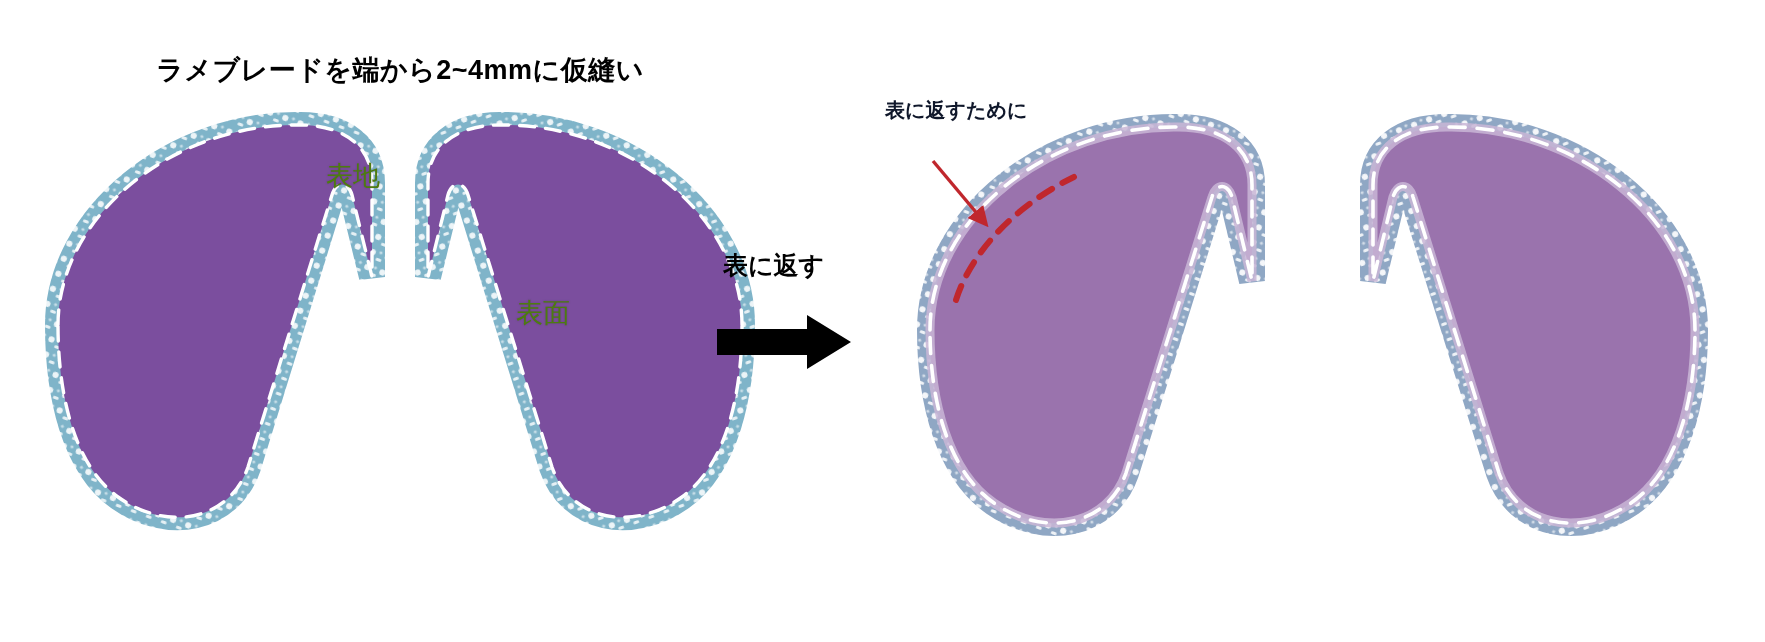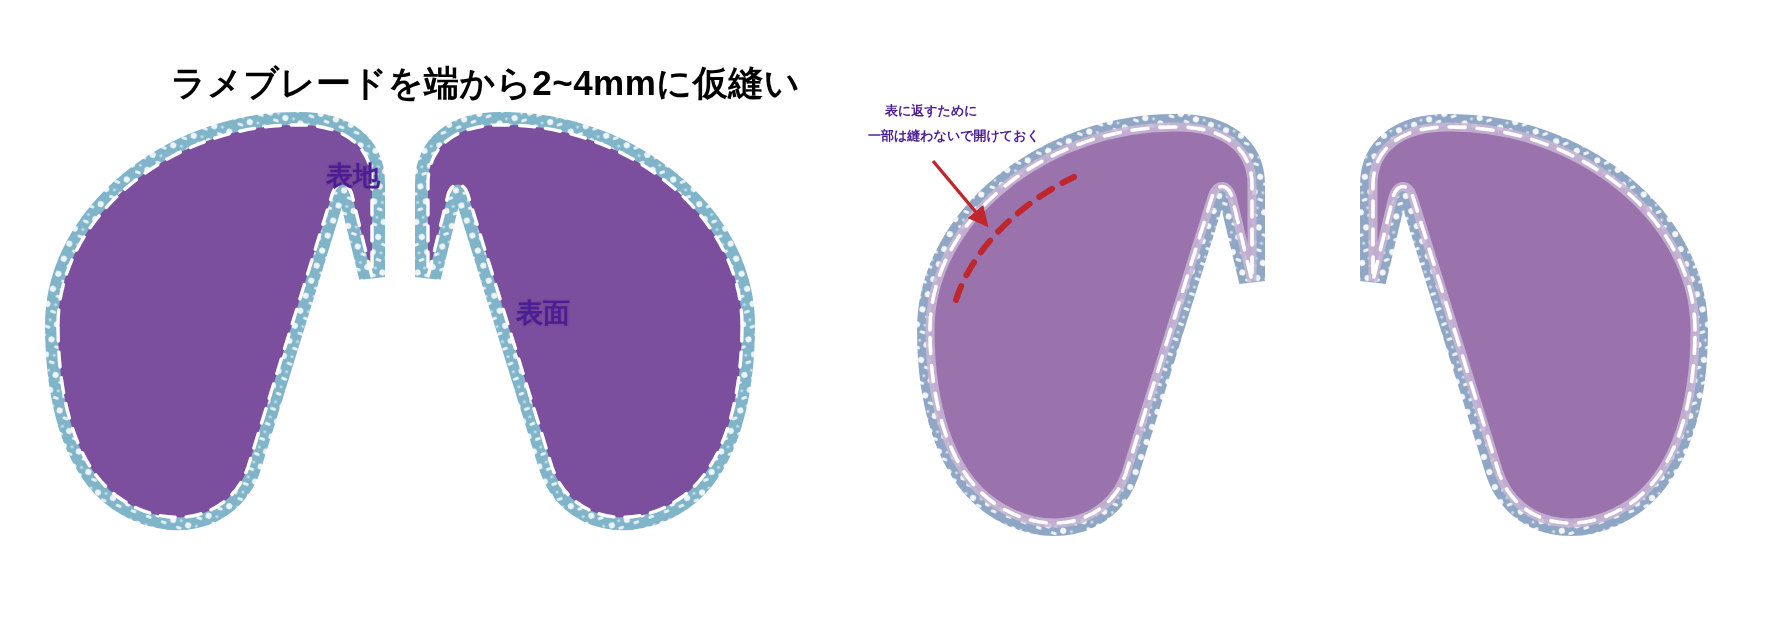--- a/index.html
+++ b/index.html
@@ -21,42 +21,42 @@
   .panel {
     position: absolute;
     top: 0;
     height: 642px;
   }
   #panel-left  { left: 0px;   width: 800px; }
   #panel-right { left: 860px; width: 905px; }
 
   .panel-title {
     position: absolute;
-    top: 60px;
+    top: 52px;
     width: 100%;
-    text-align: right;
-    font-size: 35px;
+    text-align: center;
+    font-size: 27px;
     font-weight: bold;
     color: #000000;
     letter-spacing: 0.5px;
     white-space: nowrap;
   }
 
   .svg-art {
     position: absolute;
     top: 95px;
     left: 0;
     width: 100%;
     height: 470px;
   }
 
   .shape-label {
     position: absolute;
-    color: #4c1d95;
-    font-weight: bold;
+    color: #4d7c0f;
+    font-weight: normal;
     font-size: 27px;
     text-shadow: 0 0 2px rgba(60,30,80,0.35);
     white-space: nowrap;
     pointer-events: none;
   }
   #label-omotegi  { left: 326px; top: 158px; }
   #label-omotemen { left: 504px; top: 295px; margin-left: 12px; }
 
   
   #transition {
@@ -83,23 +83,23 @@
     height: 60px;
   }
 
   
   #red-annotation {
     position: absolute;
     left: 868px;
     top: 98px;
     width: 340px;
     height: 60px;
-    color: #4c1d95;
+    color: #0f172a;
     font-weight: bold;
-    font-size: 13px;
+    font-size: 20px;
     line-height: 25px;
   }
   #red-annotation .line1 { display: block; padding-left: 17px; }
   #red-annotation .line2 { display: block; padding-left: 0px; }
   #red-arrow {
     position: absolute;
     left: 925px;
     top: 155px;
     width: 90px;
     height: 90px;
@@ -149,20 +149,26 @@
         <use href="#bodyPathL" fill="#7B4E9E" stroke="none"></use>
         <use href="#bodyPathL" fill="none" stroke="#FFFFFF" stroke-width="3.4" stroke-dasharray="15 11" stroke-linecap="round"></use>
       </g>
     </svg>
 
     <div class="shape-label" id="label-omotegi">表地</div>
 
     <div class="shape-label" id="label-omotemen">表面</div>
   </div>
 
+  <div id="transition">
+    <div id="transition-label">表に返す</div>
+    <svg id="transition-arrow" viewBox="0 0 140 60">
+      <path d="M 2,16 L 92,16 L 92,2 L 136,29 L 92,56 L 92,42 L 2,42 Z" fill="#000000"></path>
+    </svg>
+  </div>
 
   <div class="panel" id="panel-right">
 
 
     <svg class="svg-art" viewBox="0 0 905 470" preserveAspectRatio="xMidYMid meet">
       <defs>
         <pattern id="braidPatR" width="16" height="16" patternUnits="userSpaceOnUse" patternTransform="rotate(20)">
           <rect width="16" height="16" fill="#8FA7C4"></rect>
           <circle cx="4" cy="4" r="3.1" fill="#FFFFFF" opacity="0.9"></circle>
           <rect x="9" y="8" width="6" height="3" rx="1.5" fill="#FFFFFF" opacity="0.85"></rect>
@@ -195,21 +201,20 @@
         <use href="#bodyPathR" fill="none" stroke="#FFFFFF" stroke-width="3.6" stroke-dasharray="16 12" stroke-linecap="round"></use>
       </g>
 
       <path d="M 96,205 C 110,160 152,112 214,82" fill="none" stroke="#C0272D" stroke-width="6" stroke-dasharray="15 12" stroke-linecap="round"></path>
     </svg>
 
   </div>
 
   <div id="red-annotation">
     <span class="line1">表に返すために</span>
-    <span class="line2">一部は縫わないで開けておく</span>
   </div>
 
   <svg id="red-arrow" viewBox="0 0 90 90">
     <defs>
       <marker id="redHead" markerWidth="6" markerHeight="6" refX="4.4" refY="3" orient="auto" markerUnits="strokeWidth">
         <path d="M 0,0 L 6,3 L 0,6 Z" fill="#C0272D"></path>
       </marker>
     </defs>
     <line x1="8" y1="6" x2="60" y2="68" stroke="#C0272D" stroke-width="3.4" marker-end="url(#redHead)"></line>
   </svg>

